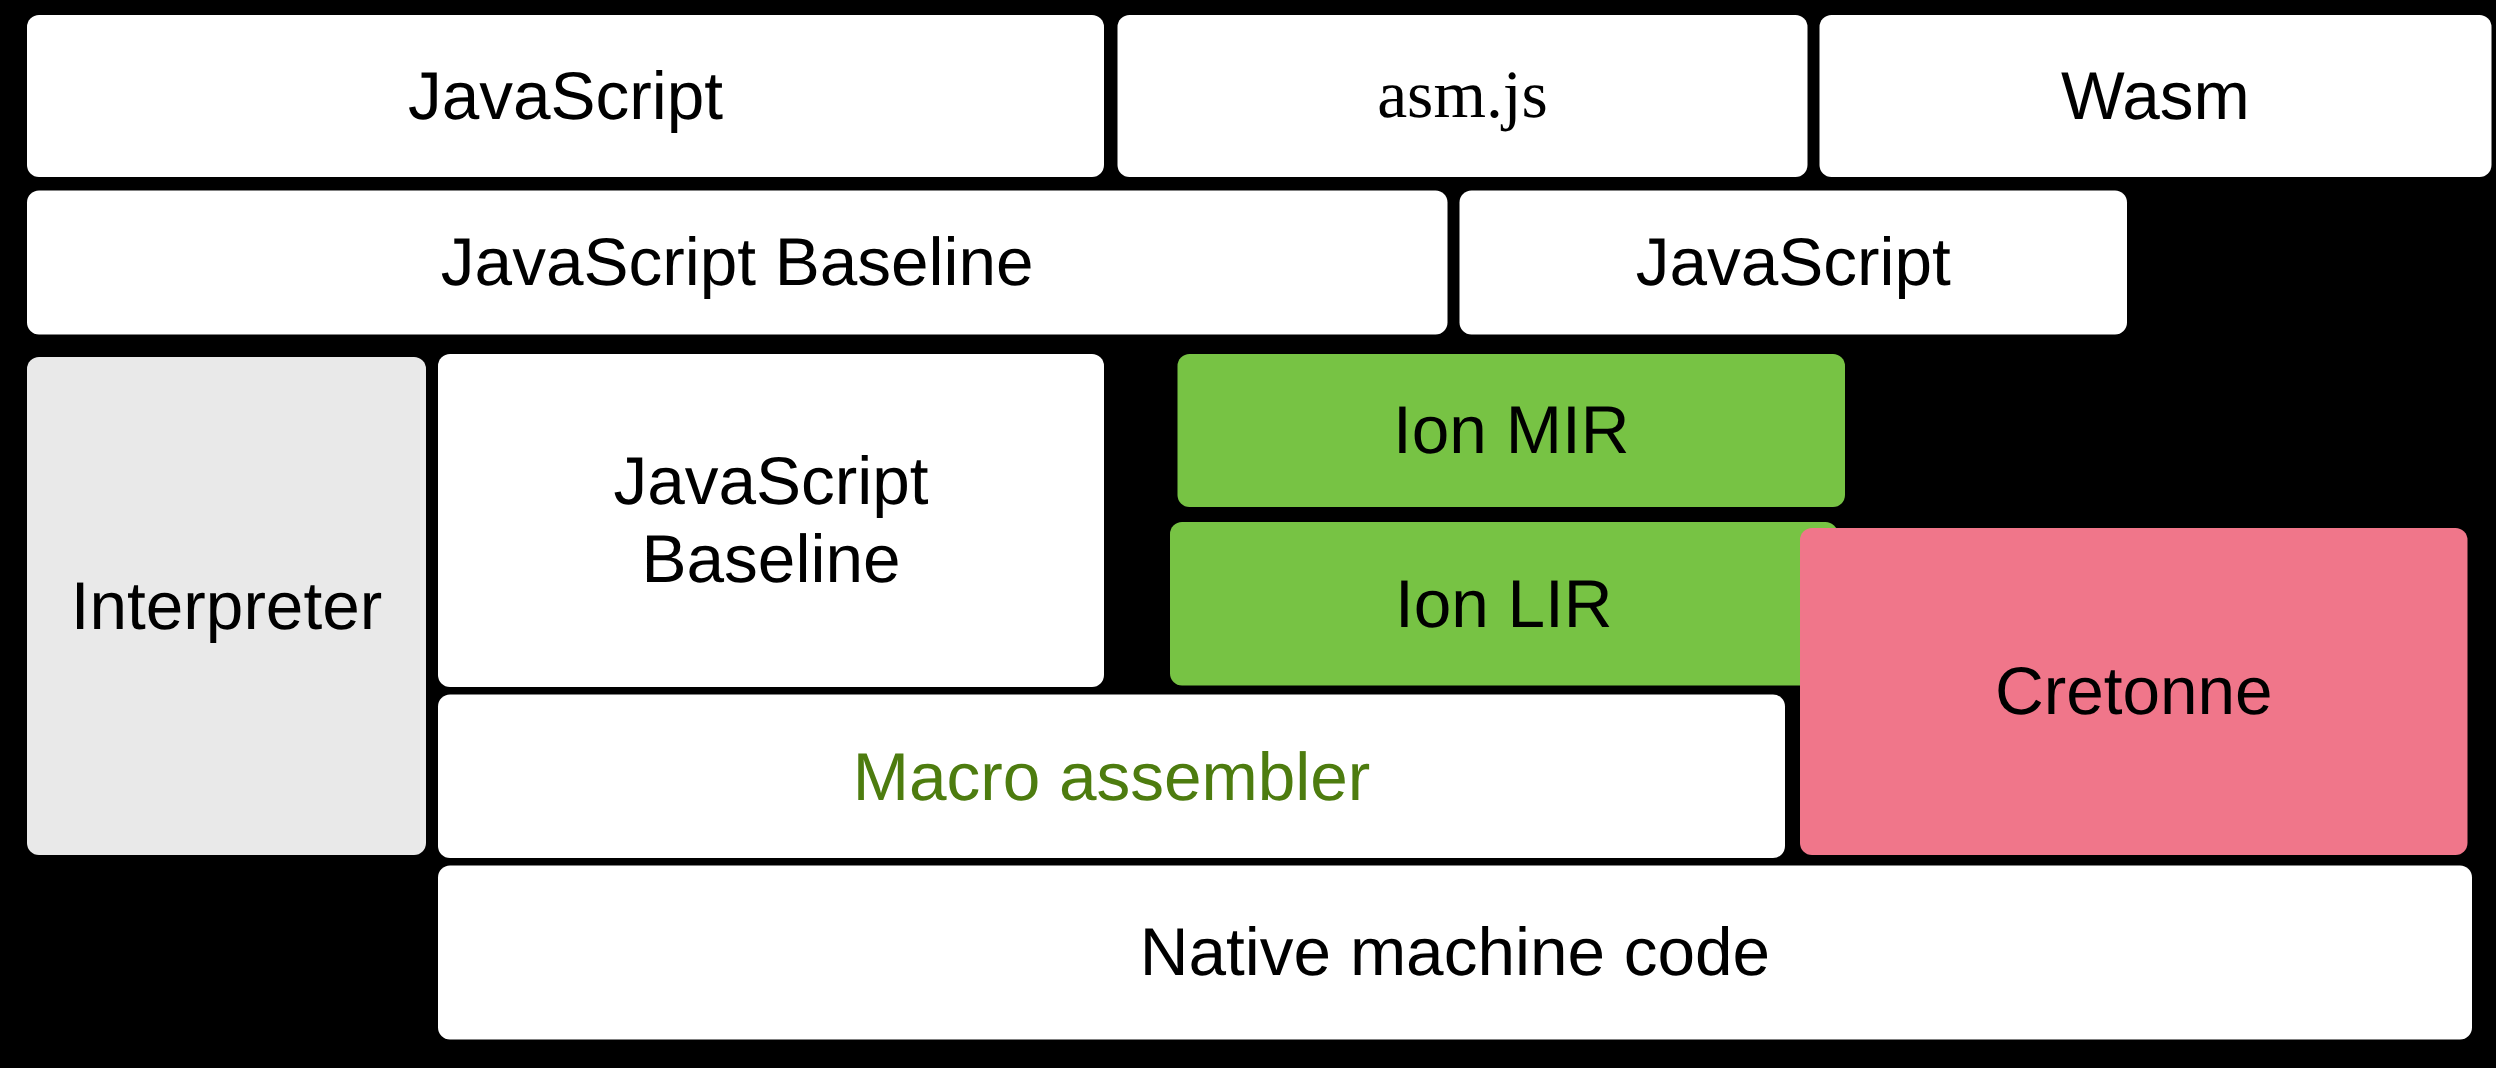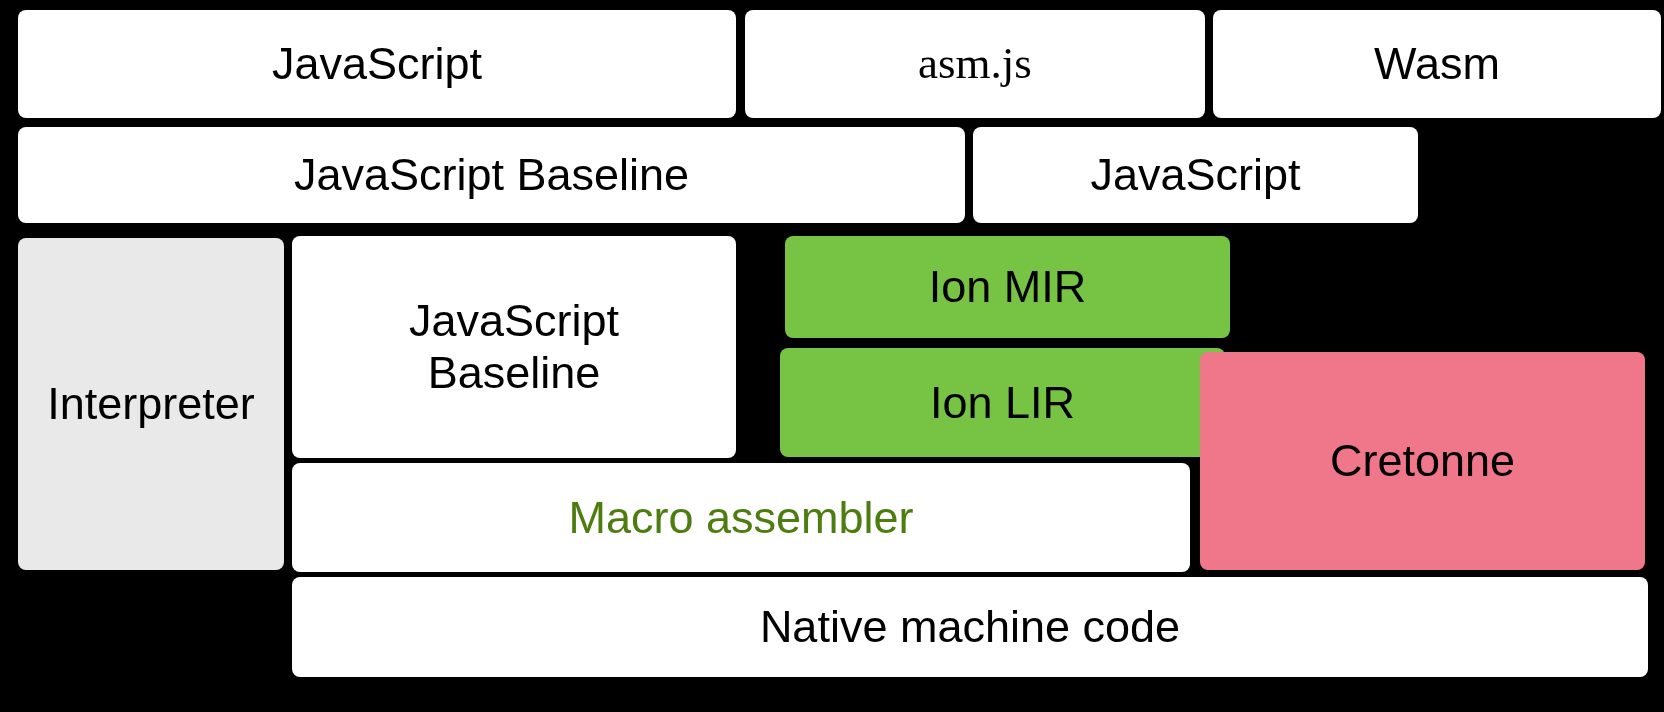--- a/index.html
+++ b/index.html
@@ -38,14 +38,14 @@
     <div class="node" style="left: 1200px; top: 10px; width: 448px; height: 108px; background: rgb(255, 255, 255); color: rgb(0, 0, 0); margin-left: 13px;">Wasm</div>
     <div class="node" style="left: 18px; top: 127px; width: 947px; height: 96px; background: rgb(255, 255, 255); color: rgb(0, 0, 0);">JavaScript Baseline</div>
     <div class="node" style="left: 973px; top: 127px; width: 445px; height: 96px; background: rgb(255, 255, 255); color: rgb(0, 0, 0);">JavaScript</div>
     <div class="node" style="left: 18px; top: 238px; width: 266px; height: 332px; background: rgb(233, 233, 233); color: rgb(0, 0, 0); text-align: center;">Interpreter</div>
     <div class="node" style="left: 292px; top: 236px; width: 444px; height: 222px; background: rgb(255, 255, 255); color: rgb(0, 0, 0);">JavaScript
 Baseline</div>
     <div class="node" style="left: 745px; top: 236px; width: 445px; height: 102px; background: rgb(119, 195, 68); color: rgb(0, 0, 0); margin-left: 40px;">Ion MIR</div>
     <div class="node" style="left: 745px; top: 348px; width: 445px; height: 109px; background: rgb(119, 195, 68); color: rgb(0, 0, 0); margin-left: 35px;">Ion LIR</div>
     <div class="node" style="left: 1200px; top: 352px; width: 445px; height: 218px; background: rgb(240, 118, 138); color: rgb(0, 0, 0);">Cretonne</div>
     <div class="node" style="left: 292px; top: 463px; width: 898px; height: 109px; background: rgb(255, 255, 255); color: #4d7c0f;">Macro assembler</div>
-    <div class="node" style="left: 292px; top: 577px; width: 1356px; height: 100px; background: rgb(255, 255, 255); color: rgb(0, 0, 0);">Native machine code</div>
+    <div class="node" style="left: 292px; top: 577px; width: 1356px; height: 116px; background: rgb(255, 255, 255); color: rgb(0, 0, 0);">Native machine code</div>
   </div>
 
 </body></html>

